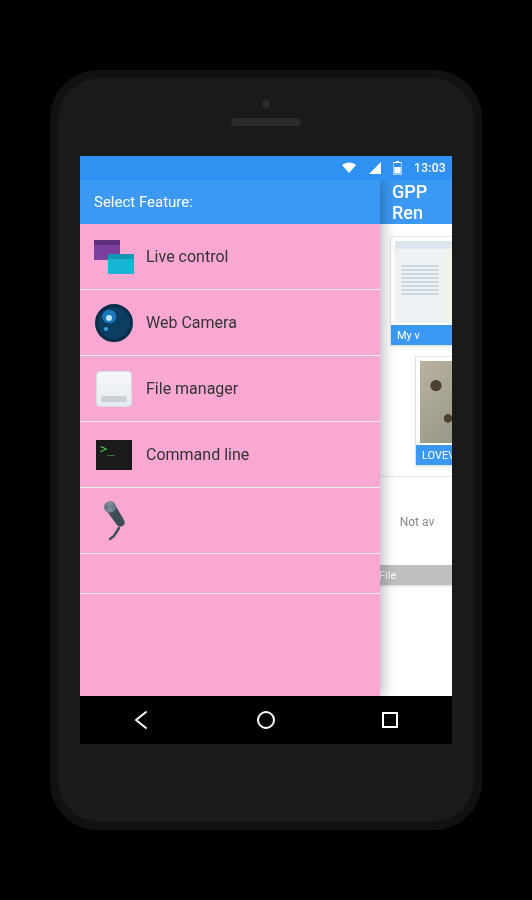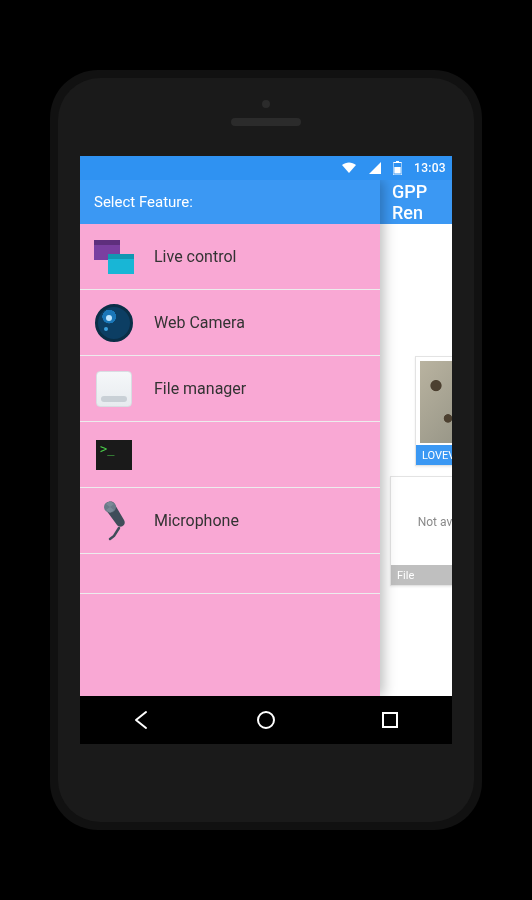--- a/index.html
+++ b/index.html
@@ -77,21 +77,21 @@
     background: #f9a8d4; box-shadow: 4px 0 12px rgba(0,0,0,.25);
     display: flex; flex-direction: column;
   }
   .drawer-header {
     height: 44px; background: #3b98f3; color: #fff;
     display: flex; align-items: center; padding-left: 14px; font-size: 15px;
   }
   .drawer-list { flex: 1; overflow: hidden; }
   .item {
     display: flex; align-items: center; height: 66px; padding: 0 14px;
-    border-bottom: 1px solid #ededed; color: #333; font-size: 16px; gap: 20px;
+    border-bottom: 1px solid #ededed; color: #333; font-size: 16px; gap: 12px;
     cursor: pointer;
   }
   .item .iconbox { width: 40px; height: 40px; display:flex; align-items:center; justify-content:center; flex: none; }
   .item .label { flex: 1; }
 
   
   .ic-live { position: relative; width: 40px; height: 34px; }
   .ic-live .w1 { position:absolute; left:0; top:0; width:26px; height:20px; background:#7a3fa0; }
   .ic-live .w1::before { content:""; position:absolute; left:0; top:0; right:0; height:5px; background:#5e2f7d; }
   .ic-live .w2 { position:absolute; right:0; bottom:0; width:26px; height:20px; background:#18b6d6; }
@@ -179,29 +179,46 @@
           <span class="clock">13:03</span>
         </div>
 
         <div class="content">
 
           <div class="backpanel">
             <div class="back-titlebar">
               <span style="margin-left:296px">GPP Ren</span>
             </div>
 
+            <div class="card" style="left:310px; top:56px; width:90px; height:110px;">
+              <div class="thumb">
+                <div class="mini-top"></div>
+                <div class="mini-side"></div>
+                <div class="mini-lines">
+                    <i></i>
+                    <i></i>
+                    <i></i>
+                    <i></i>
+                    <i></i>
+                    <i></i>
+                    <i></i>
+                    <i></i>
+                  </div>
+              </div>
+              <div class="caption">My v</div>
+            </div>
 
             <div class="card" style="left:310px; top:176px; width:90px; height:110px;margin-left:25px;">
               <div class="thumb">
                   <div class="leopard"></div>
                 </div>
               <div class="caption">LOVEV</div>
             </div>
 
-            <div class="card gray" style="left:310px; top:296px; width:90px; height:110px;">
+            <div class="card gray" style="left:292px; top:296px; width:90px; height:110px;">
               <div class="thumb" style="background:#fff">
                 <div class="note">Not av</div>
               </div>
               <div class="caption">File</div>
             </div>
           </div>
 
           <div class="drawer">
             <div class="drawer-header">Select Feature:</div>
             <div class="drawer-list">
@@ -228,34 +245,34 @@
                     <span class="ic-disk"></span>
                   </span>
                 <span class="label">File manager</span>
               </div>
 
 
               <div class="item">
                 <span class="iconbox">
                     <span class="ic-cmd"></span>
                   </span>
+                <span class="label">Command line</span>
               </div>
 
               <div class="item">
                 <span class="iconbox">
                   <span class="ic-mic">
                       <svg width="28" height="40" viewBox="0 0 28 40">
                     <path d="M14 2 C10 -2 2 3 6 9 L17 24 C20 28 27 24 24 19 Z" fill="#3f4d59"></path>
                     <ellipse cx="10" cy="6" rx="6" ry="5.5" fill="#6a7a88"></ellipse>
                     <path d="M10 6 l-4 -3 l4 -3 l4 3 z M10 6 l-4 3 l4 3 l4 -3 z" fill="#8594a2" opacity=".6"></path>
                     <path d="M19 27 L14 35 L10 38" stroke="#3f4d59" stroke-width="2.5" fill="none" stroke-linecap="round"></path>
                   </svg>
                     </span>
                 </span>
-                <span class="label">Microphone</span>
               </div>
 
 
               <div class="item" style="height:40px">
                 <span class="iconbox">
                   
                 </span>
                 <span class="label"></span>
               </div>
 

